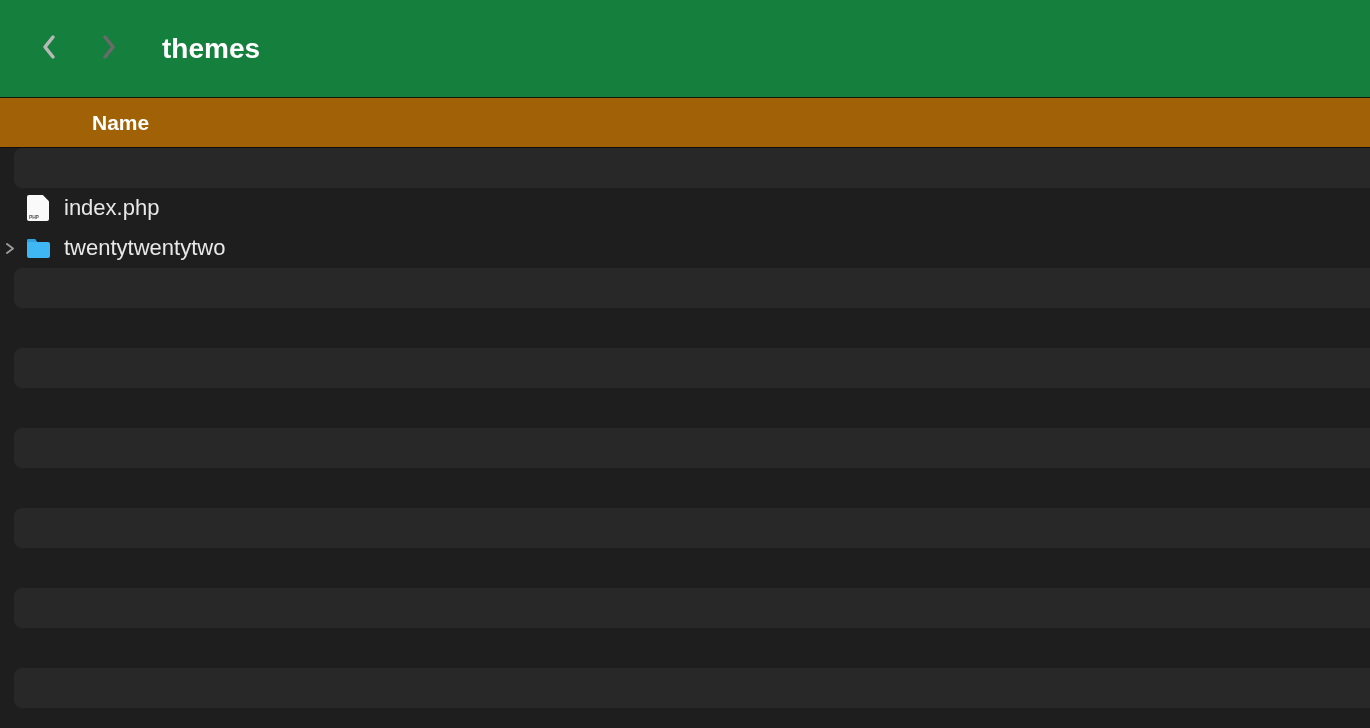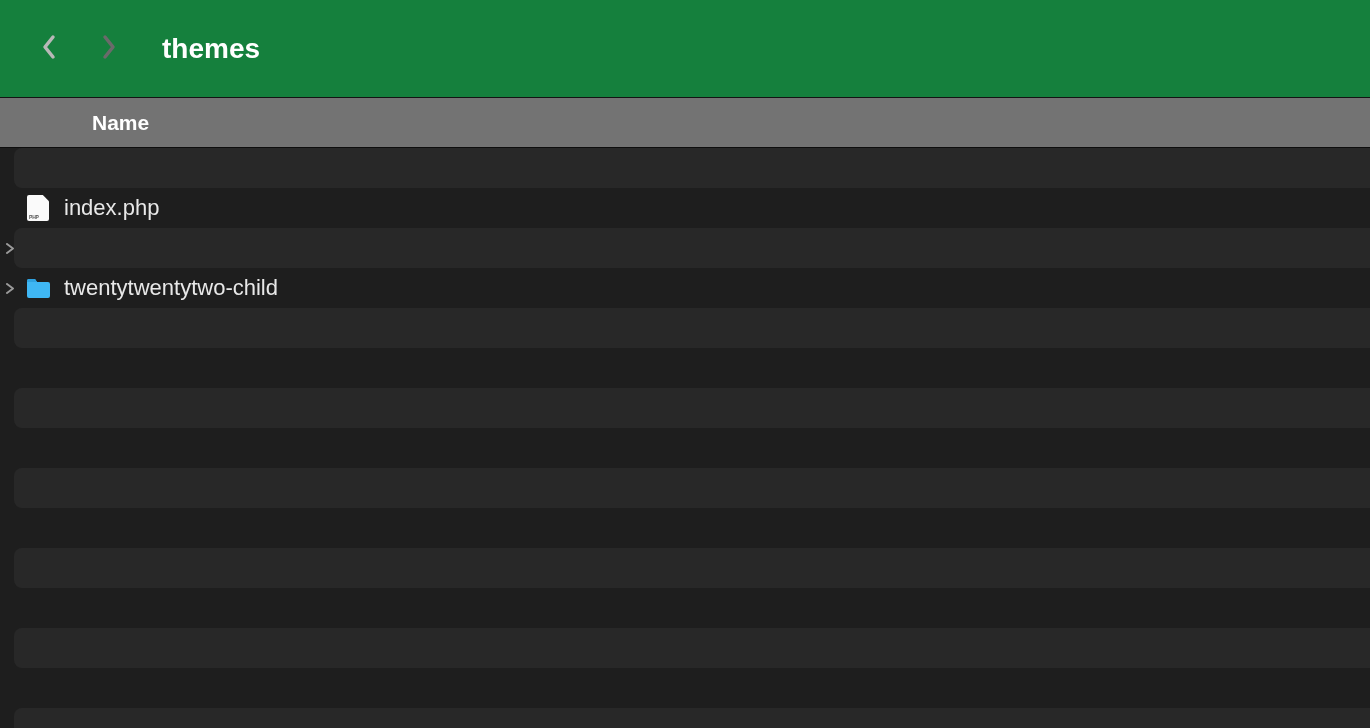--- a/index.html
+++ b/index.html
@@ -43,21 +43,21 @@
       stroke: #6a6a6a;
     }
     .folder-title {
       font-size: 28px;
       font-weight: 700;
       color: #ffffff;
       margin-left: 8px;
     }
     .column-header {
       height: 50px;
-      background: #737373;
+      background: #a16207;
       border-bottom: 1px solid #0e0e0e;
       display: flex;
       align-items: center;
       padding-left: 92px;
     }
     .column-header-label {
       font-size: 21px;
       font-weight: 700;
       color: #ffffff;
     }
@@ -187,37 +187,20 @@
       <span class="folder-icon">
         <svg class="folder-svg" viewBox="0 0 26 22">
           <path d="M2 4 Q2 2 4 2 L10 2 L12 5 L23 5 Q25 5 25 7 L25 19 Q25 21 23 21 L4 21 Q2 21 2 19 Z" fill="#3fb7f4"></path>
           <path d="M2 4 Q2 2 4 2 L10 2 L12 5 L2 5 Z" fill="#2ea2e0"></path>
         </svg>
       </span>
       <span class="item-name">twentytwentytwo</span>
     </div>
   </div>
 
-  <div class="stripe-wrap">
-    <div class="stripe alt"></div>
-    <div class="row">
-      <span class="disclosure">
-        <svg viewBox="0 0 11 11">
-            <path d="M3 1 L9 5.5 L3 10" fill="none" stroke="#9a9a9a" stroke-width="2" stroke-linecap="round" stroke-linejoin="round"></path>
-          </svg>
-      </span>
-      <span class="folder-icon">
-        <svg class="folder-svg" viewBox="0 0 26 22">
-          <path d="M2 4 Q2 2 4 2 L10 2 L12 5 L23 5 Q25 5 25 7 L25 19 Q25 21 23 21 L4 21 Q2 21 2 19 Z" fill="#3fb7f4"></path>
-          <path d="M2 4 Q2 2 4 2 L10 2 L12 5 L2 5 Z" fill="#2ea2e0"></path>
-        </svg>
-      </span>
-      <span class="item-name">twentytwentytwo-child</span>
-    </div>
-  </div>
 
   <div class="stripe-wrap">
       <div class="stripe"></div>
     </div>
   <div class="stripe-wrap">
       <div class="stripe alt"></div>
     </div>
   <div class="stripe-wrap">
       <div class="stripe"></div>
     </div>

